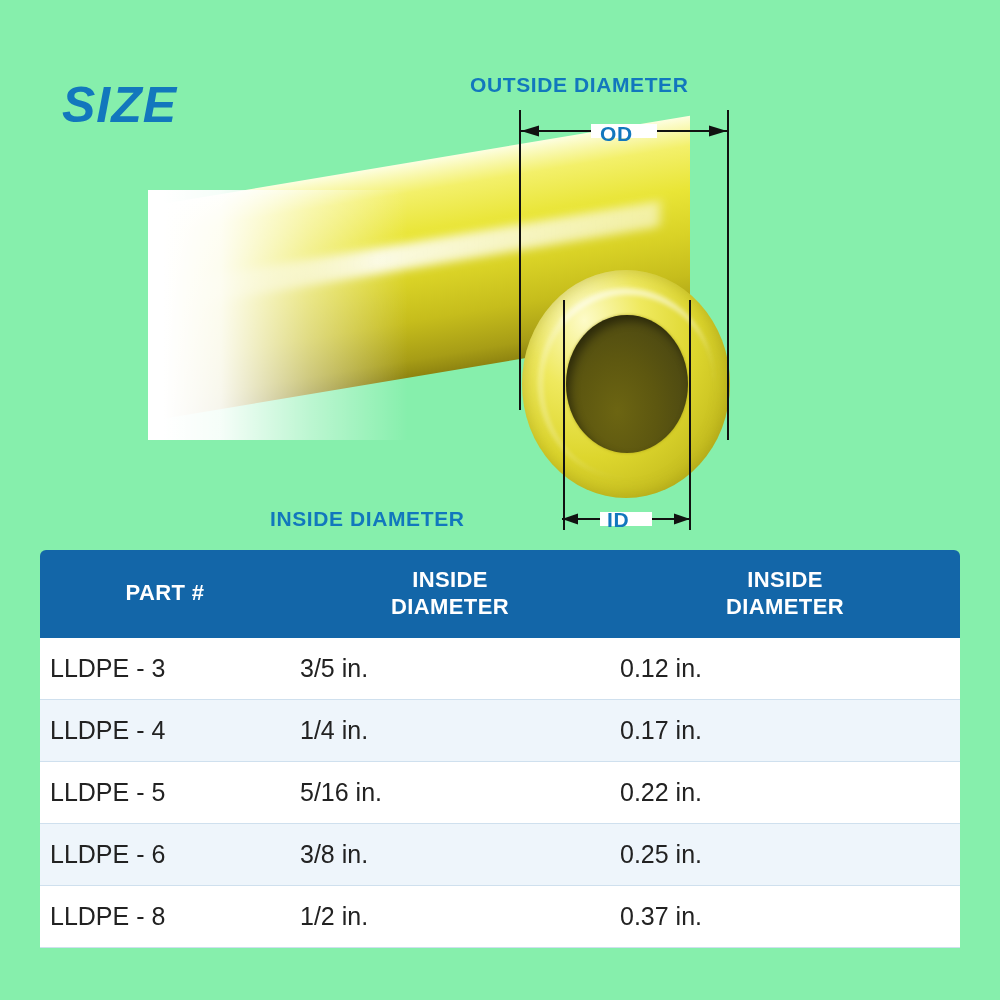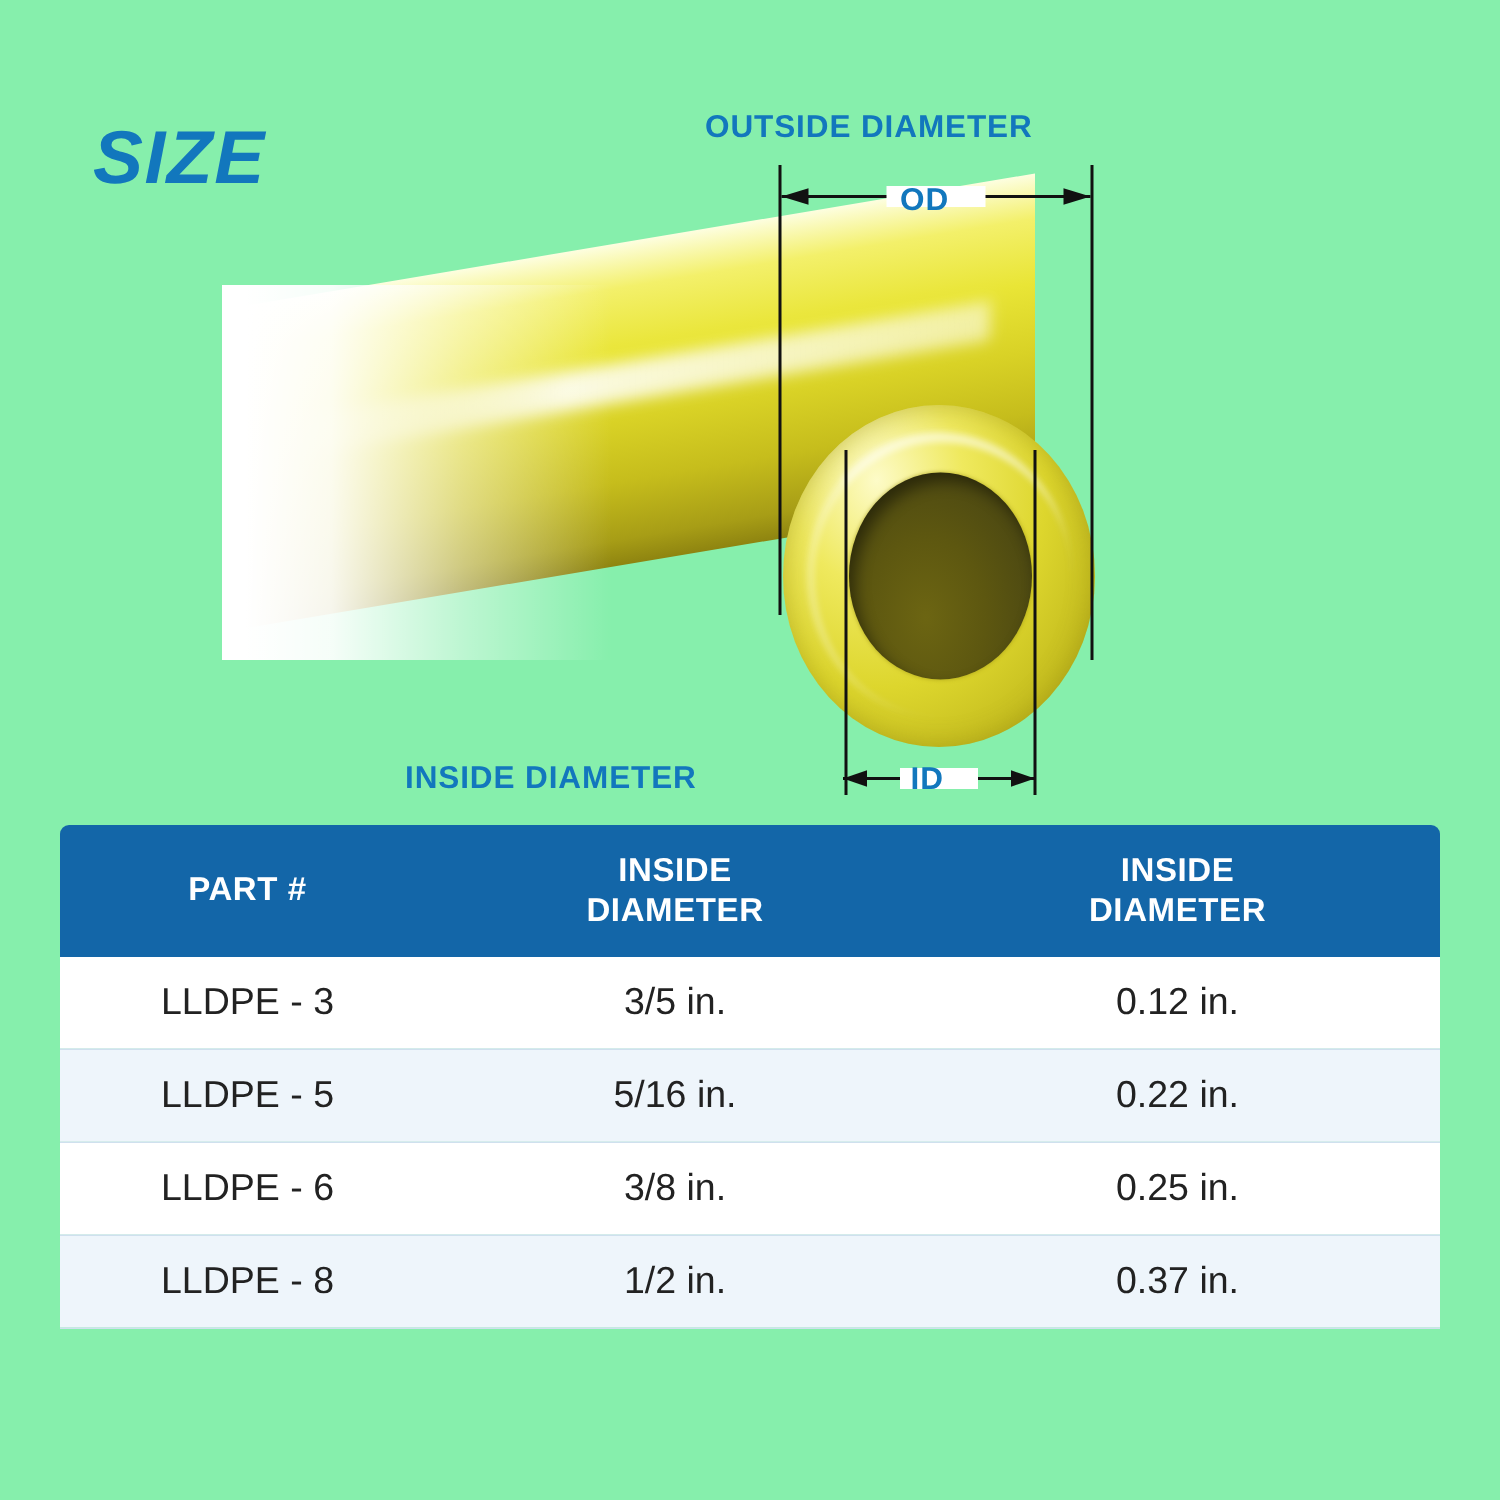--- a/index.html
+++ b/index.html
@@ -149,21 +149,20 @@
     padding: 17px 10px;
     line-height: 1.22;
     text-align: center;
   }
   table.spec thead th:first-child { border-top-left-radius: 6px; border-bottom-left-radius: 0; }
   table.spec thead th:last-child  { border-top-right-radius: 6px; }
   table.spec thead th.col-part { text-align: center; }
   table.spec tbody td {
     font-size: 25px;
     color: #222222;
-    text-align: center;
     padding: 16px 10px;
     border-bottom: 1px solid #cfe0ee;
   }
   table.spec tbody tr:nth-child(even) { background: #eef5fb; }
   table.spec tbody tr:nth-child(odd)  { background: #ffffff; }
   table.spec col.c1 { width: 250px; }
   table.spec col.c2 { width: 320px; }
   table.spec col.c3 { width: 350px; }
 </style>
 </head>
@@ -224,20 +223,25 @@
           </th>
         </tr>
       </thead>
       <tbody>
         <tr>
           <td>LLDPE - 3</td>
           <td>3/5 in.</td>
           <td>0.12 in.</td>
         </tr>
         <tr>
+          <td>LLDPE - 4</td>
+          <td>1/4 in.</td>
+          <td>0.17 in.</td>
+        </tr>
+        <tr>
           <td>LLDPE - 5</td>
           <td>5/16 in.</td>
           <td>0.22 in.</td>
         </tr>
         <tr>
           <td>LLDPE - 6</td>
           <td>3/8 in.</td>
           <td>0.25 in.</td>
         </tr>
         <tr>

